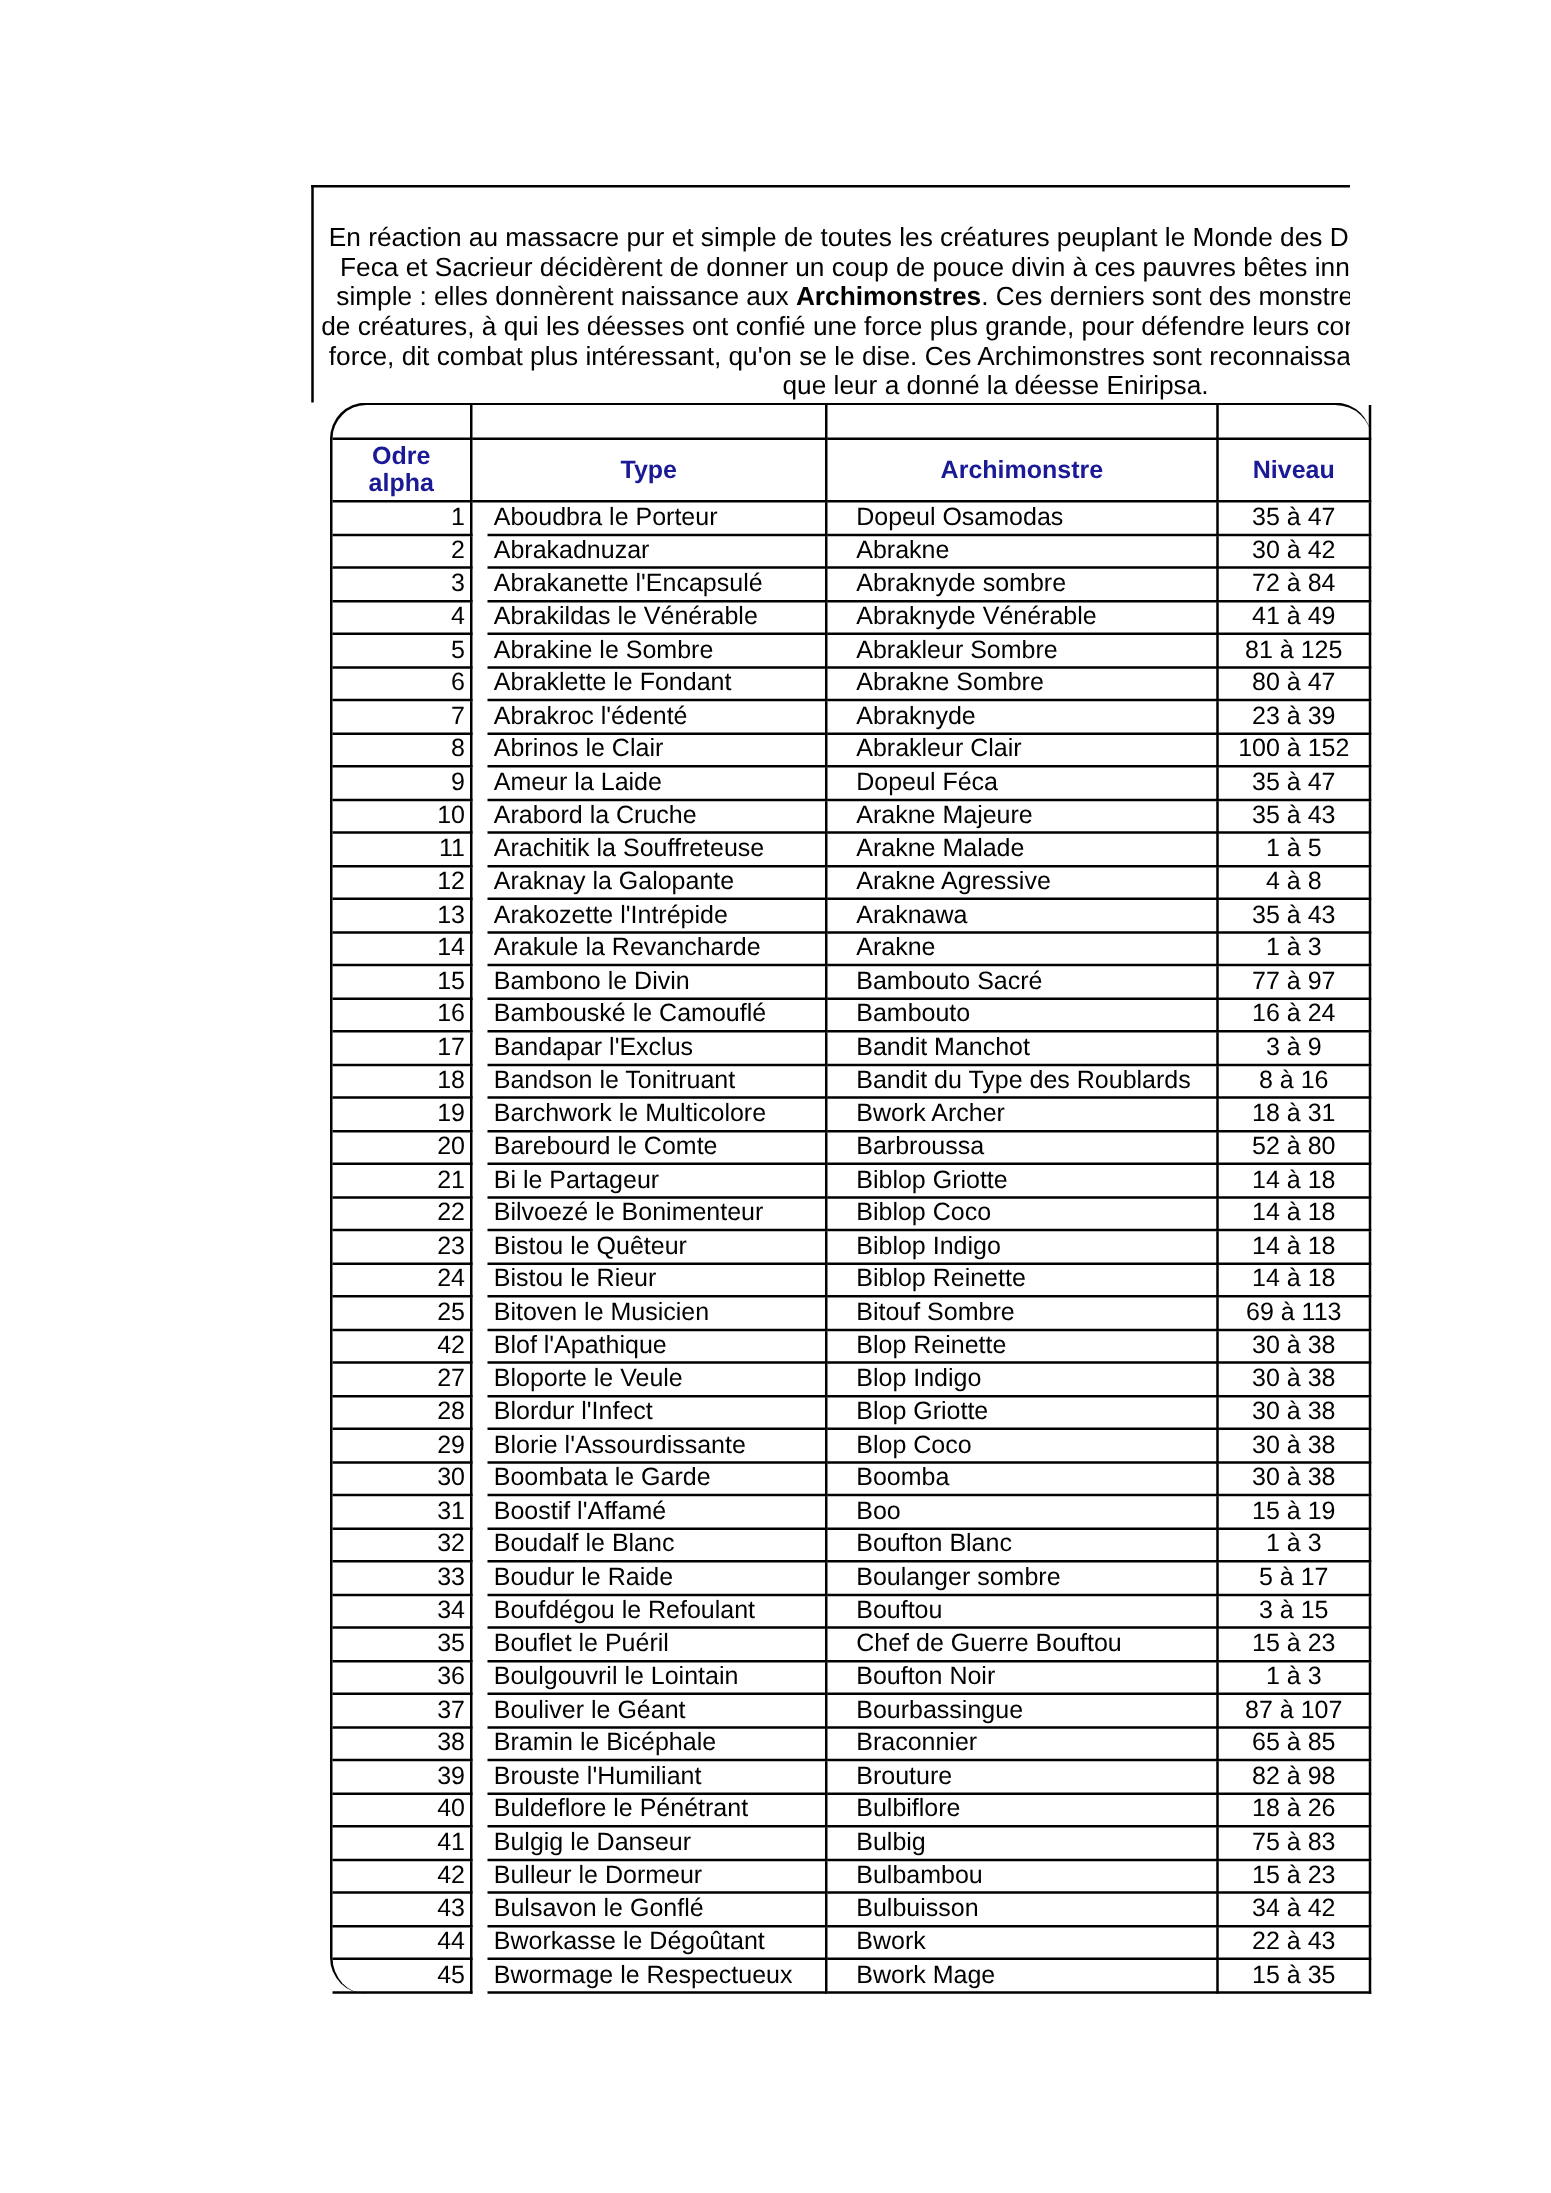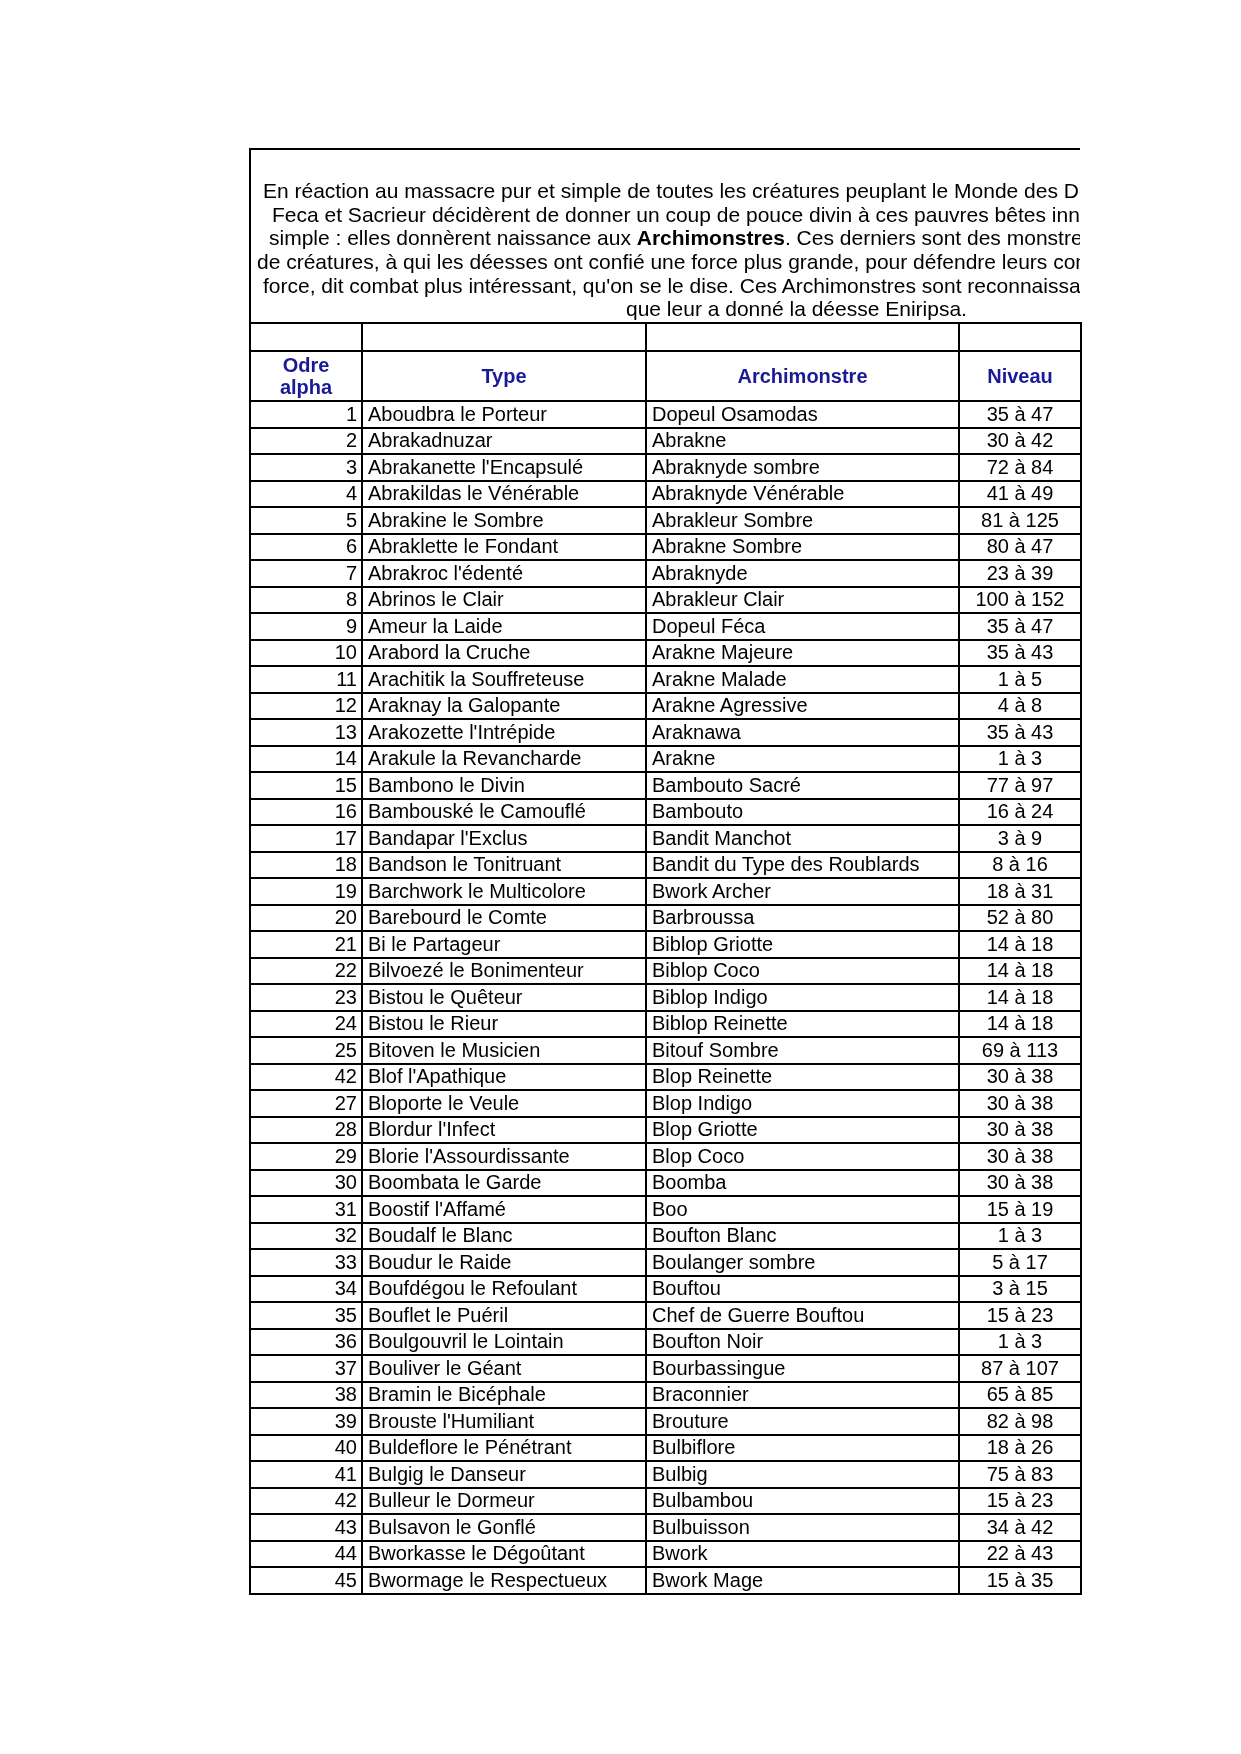--- a/index.html
+++ b/index.html
@@ -31,50 +31,51 @@
   .intro-line:nth-child(1) { margin-left: 12px; }
   .intro-line:nth-child(2) { margin-left: 21px; }
   .intro-line:nth-child(3) { margin-left: 18px; }
   .intro-line:nth-child(4) { margin-left: 6px;  }
   .intro-line:nth-child(5) { margin-left: 12px; }
   .intro-line:nth-child(6) { margin-left: 375px; }
   .intro-line b { font-weight: bold; }
   
   .grid {
     position: absolute;
-    left: 249px; top: 322px;
+    left: 264px; top: 322px;
     width: 833px;
     box-sizing: border-box;
     display: grid;
     grid-template-columns: 112px 284px 313px 122px;
     grid-template-rows: 28px 50px repeat(45, 26.5px);
     border-left: 2px solid #000;
     border-top: 2px solid #000;
     font-size: 20px;
+    border-radius: 29px;
   }
   .cell {
     box-sizing: border-box;
     border-right: 2px solid #000;
     border-bottom: 2px solid #000;
     display: flex;
     align-items: center;
     overflow: hidden;
     white-space: nowrap;
   }
   .hdr {
     font-weight: bold;
     color: var(--hdr-color, #1a1a96);
     justify-content: center;
     text-align: center;
     line-height: 22px;
   }
   .h-num { padding: 0 14px; white-space: normal; }
   .c-num  { justify-content: flex-end; padding-right: 4px; }
-  .c-name { padding-left: 5px; }
-  .c-type { padding-left: 5px; }
+  .c-name { padding-left: 5px; margin-left: 12px; }
+  .c-type { padding-left: 23px; }
   .c-niv  { justify-content: center; }
 </style>
 </head>
 <body style="background: rgb(255, 255, 255);">
 
 <div class="intro-box">
   <div class="intro-line">En réaction au massacre pur et simple de toutes les créatures peuplant le Monde des Dou</div>
   <div class="intro-line">Feca et Sacrieur décidèrent de donner un coup de pouce divin à ces pauvres bêtes inno</div>
   <div class="intro-line"><span>simple : elles donnèrent naissance aux </span><b>Archimonstres</b><span>. Ces derniers sont des monstres</span></div>
   <div class="intro-line">de créatures, à qui les déesses ont confié une force plus grande, pour défendre leurs con</div>

